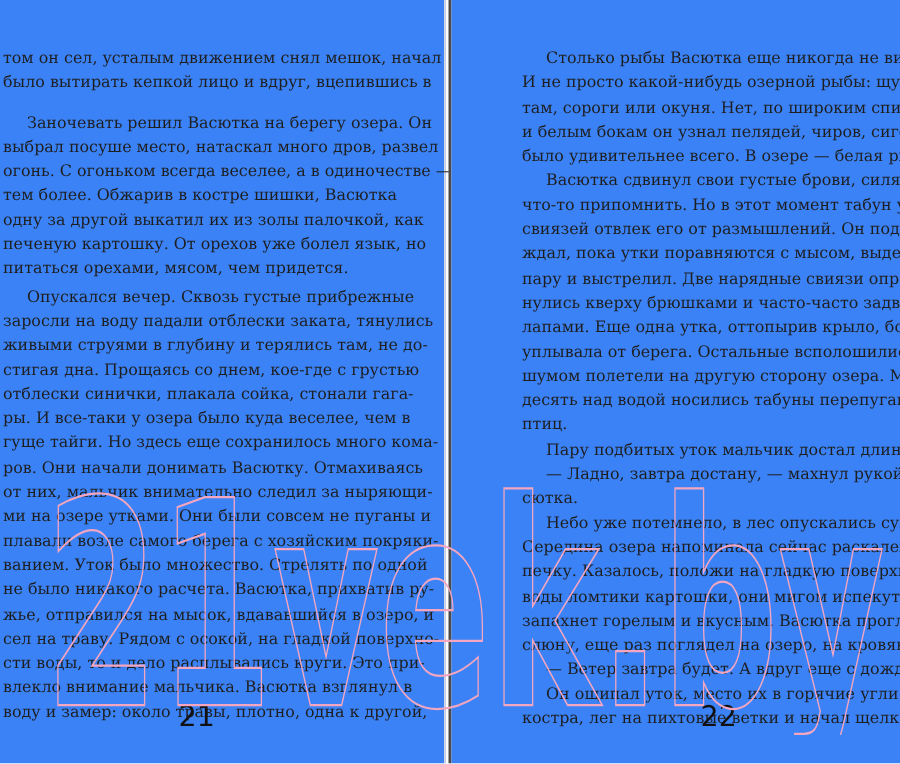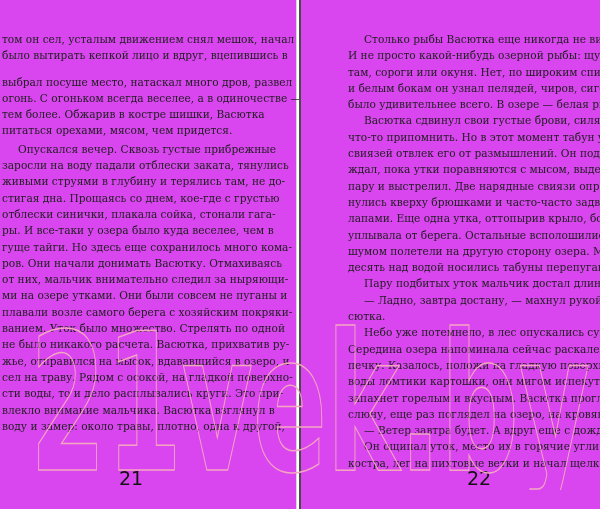--- a/index.html
+++ b/index.html
@@ -1,18 +1,18 @@
 <!DOCTYPE html>
 <html><head>
 <meta charset="utf-8">
 <style>
   html, body { margin:0; padding:0; background:#ffffff; }
   body { width:600px; height:509px; position:relative; overflow:hidden;
          font-family:"DejaVu Serif","Liberation Serif",serif; color:#1e1e1e; }
-  .page { position:absolute; top:0; height:509px; background:#d946ef; }
+  .page { position:absolute; top:0; height:509px; background:#3b82f6; }
   .page.left { left:0; width:296px; border-right:1px solid #d9d9d9; }
   .page.right { left:301px; width:299px; }
   .gutter { position:absolute; left:299px; top:0; width:2px; height:509px; background:#4a4a4a; }
   .text { position:absolute; font-size:10.6px; line-height:16.3px; text-align:justify; }
   .page.left .text { left:2px; width:249px; }
   .page.right .text { left:47px; width:251px; }
   .line { display:block; white-space:nowrap; text-align-last:justify; text-align:justify; height:16.3px; }
   .line.last { text-align-last:left; }
   .line.indent { padding-left:16px; }
   .gap { display:block; height:10px; }
@@ -24,23 +24,26 @@
   .watermark { position:absolute; left:30px; top:300px; width:560px; height:190px; pointer-events:none; }
 </style>
 </head>
 <body>
 
 <div class="page left">
   <div class="text" id="left-text" style="top:31px;">
       <span class="line">том он сел, усталым движением снял мешок, начал</span>
       <span class="line">было вытирать кепкой лицо и вдруг, вцепившись в</span>
       <span class="gap "></span>
+      <span class="line indent">Заночевать решил Васютка на берегу озера. Он</span>
       <span class="line">выбрал посуше место, натаскал много дров, развел</span>
       <span class="line">огонь. С огоньком всегда веселее, а в одиночестве —</span>
       <span class="line">тем более. Обжарив в костре шишки, Васютка</span>
+      <span class="line">одну за другой выкатил их из золы палочкой, как</span>
+      <span class="line">печеную картошку. От орехов уже болел язык, но</span>
       <span class="line last">питаться орехами, мясом, чем придется.</span>
       <span class="gap small"></span>
       <span class="line indent">Опускался вечер. Сквозь густые прибрежные</span>
       <span class="line">заросли на воду падали отблески заката, тянулись</span>
       <span class="line">живыми струями в глубину и терялись там, не до-</span>
       <span class="line">стигая дна. Прощаясь со днем, кое-где с грустью</span>
       <span class="line">отблески синички, плакала сойка, стонали гага-</span>
       <span class="line">ры. И все-таки у озера было куда веселее, чем в</span>
       <span class="line">гуще тайги. Но здесь еще сохранилось много кома-</span>
       <span class="line">ров. Они начали донимать Васютку. Отмахиваясь</span>
@@ -70,20 +73,21 @@
       <span class="line indent">Васютка сдвинул свои густые брови, силясь</span>
       <span class="line">что-то припомнить. Но в этот момент табун уток-</span>
       <span class="line">свиязей отвлек его от размышлений. Он подо-</span>
       <span class="line">ждал, пока утки поравняются с мысом, выделил</span>
       <span class="line">пару и выстрелил. Две нарядные свиязи опроки-</span>
       <span class="line">нулись кверху брюшками и часто-часто задвигали</span>
       <span class="line">лапами. Еще одна утка, оттопырив крыло, боком</span>
       <span class="line">уплывала от берега. Остальные всполошились и с</span>
       <span class="line">шумом полетели на другую сторону озера. Минут</span>
       <span class="line">десять над водой носились табуны перепуганных</span>
+      <span class="line last">птиц.</span>
       <span class="line indent">Пару подбитых уток мальчик достал длинной</span>
       <span class="line indent">— Ладно, завтра достану, — махнул рукой Ва-</span>
       <span class="line last">сютка.</span>
       <span class="line indent">Небо уже потемнело, в лес опускались сумерки.</span>
       <span class="line">Середина озера напоминала сейчас раскаленную</span>
       <span class="line">печку. Казалось, положи на гладкую поверхность</span>
       <span class="line">воды ломтики картошки, они мигом испекутся,</span>
       <span class="line">запахнет горелым и вкусным. Васютка проглотил</span>
       <span class="line">слюну, еще раз поглядел на озеро, на кровянистое</span>
       <span class="line indent last">— Ветер завтра будет. А вдруг еще с дождем?</span>

